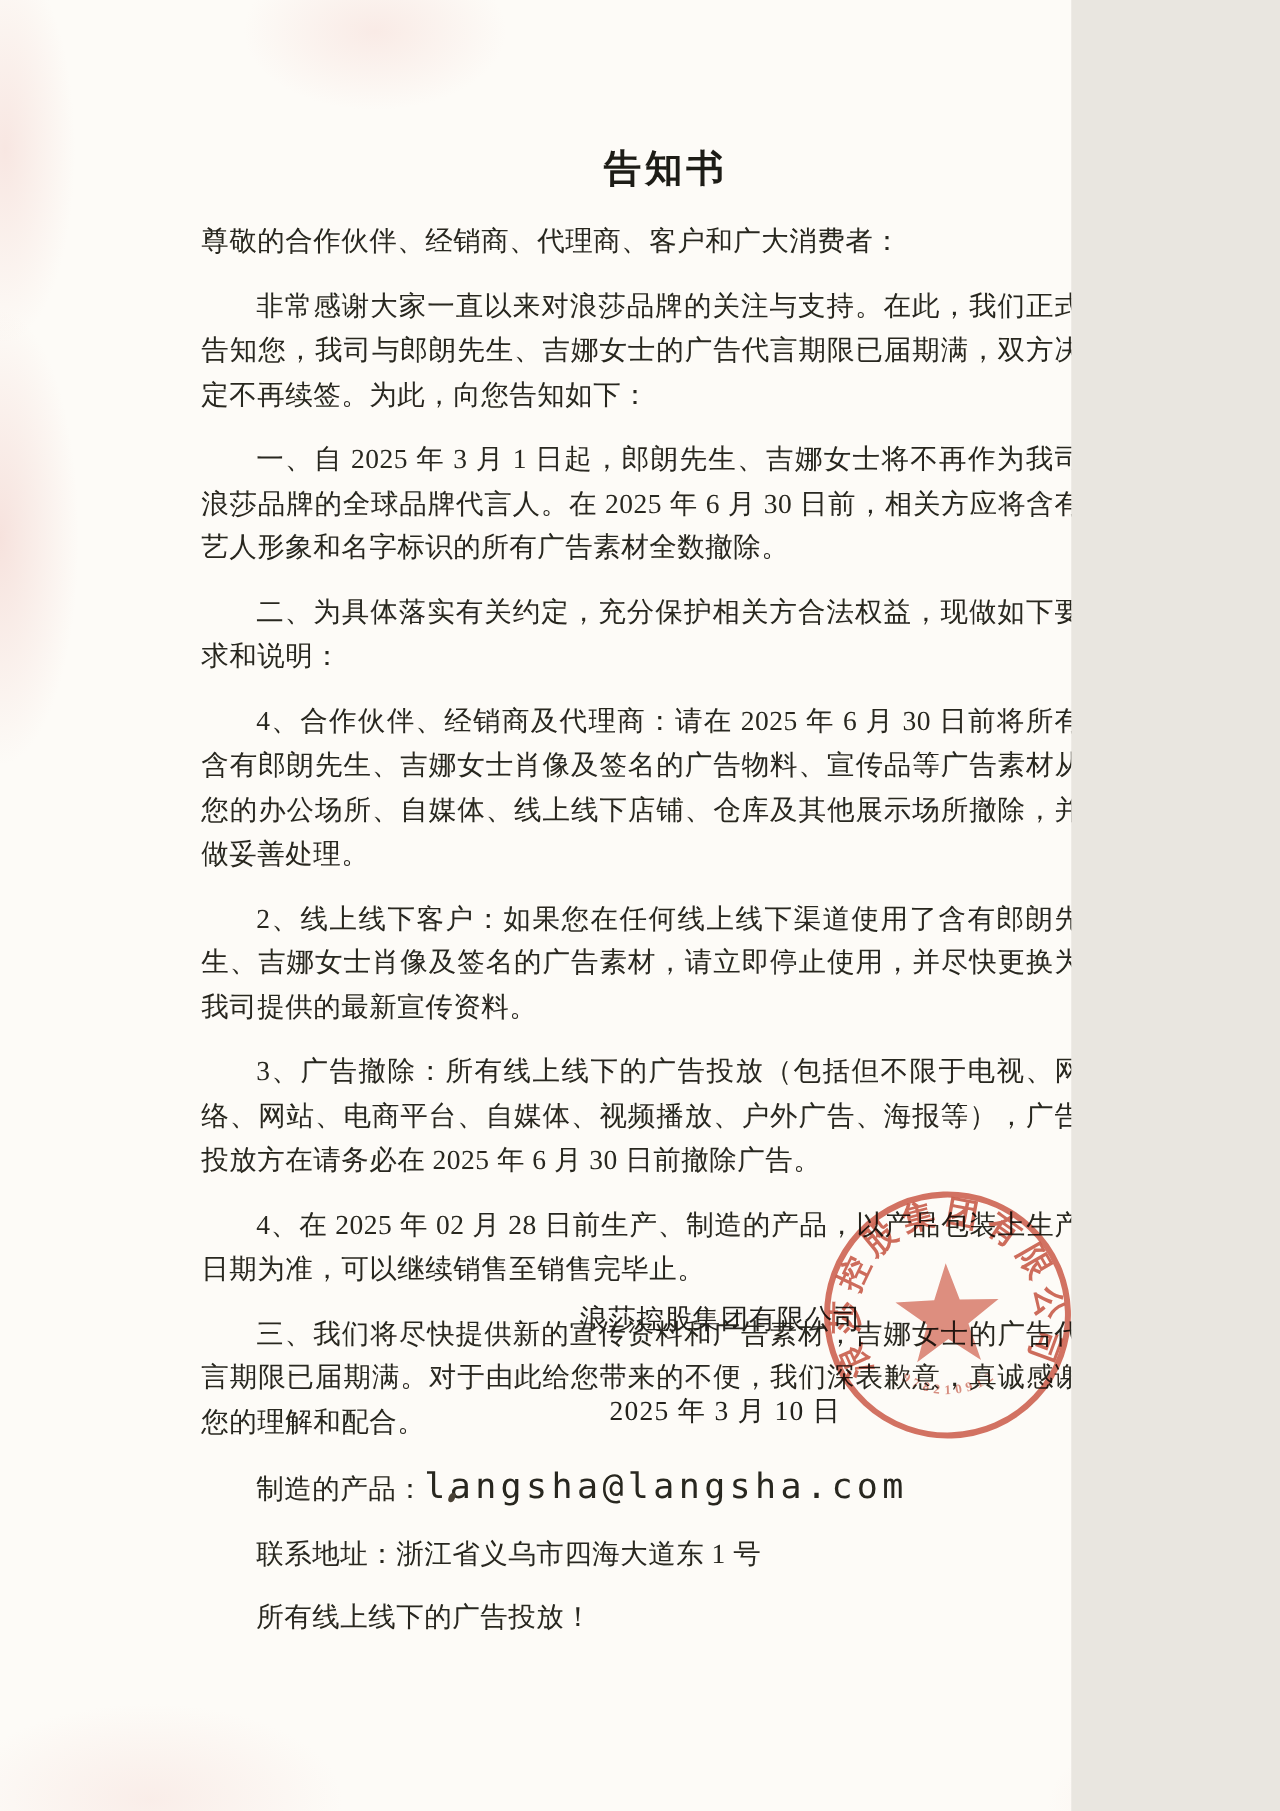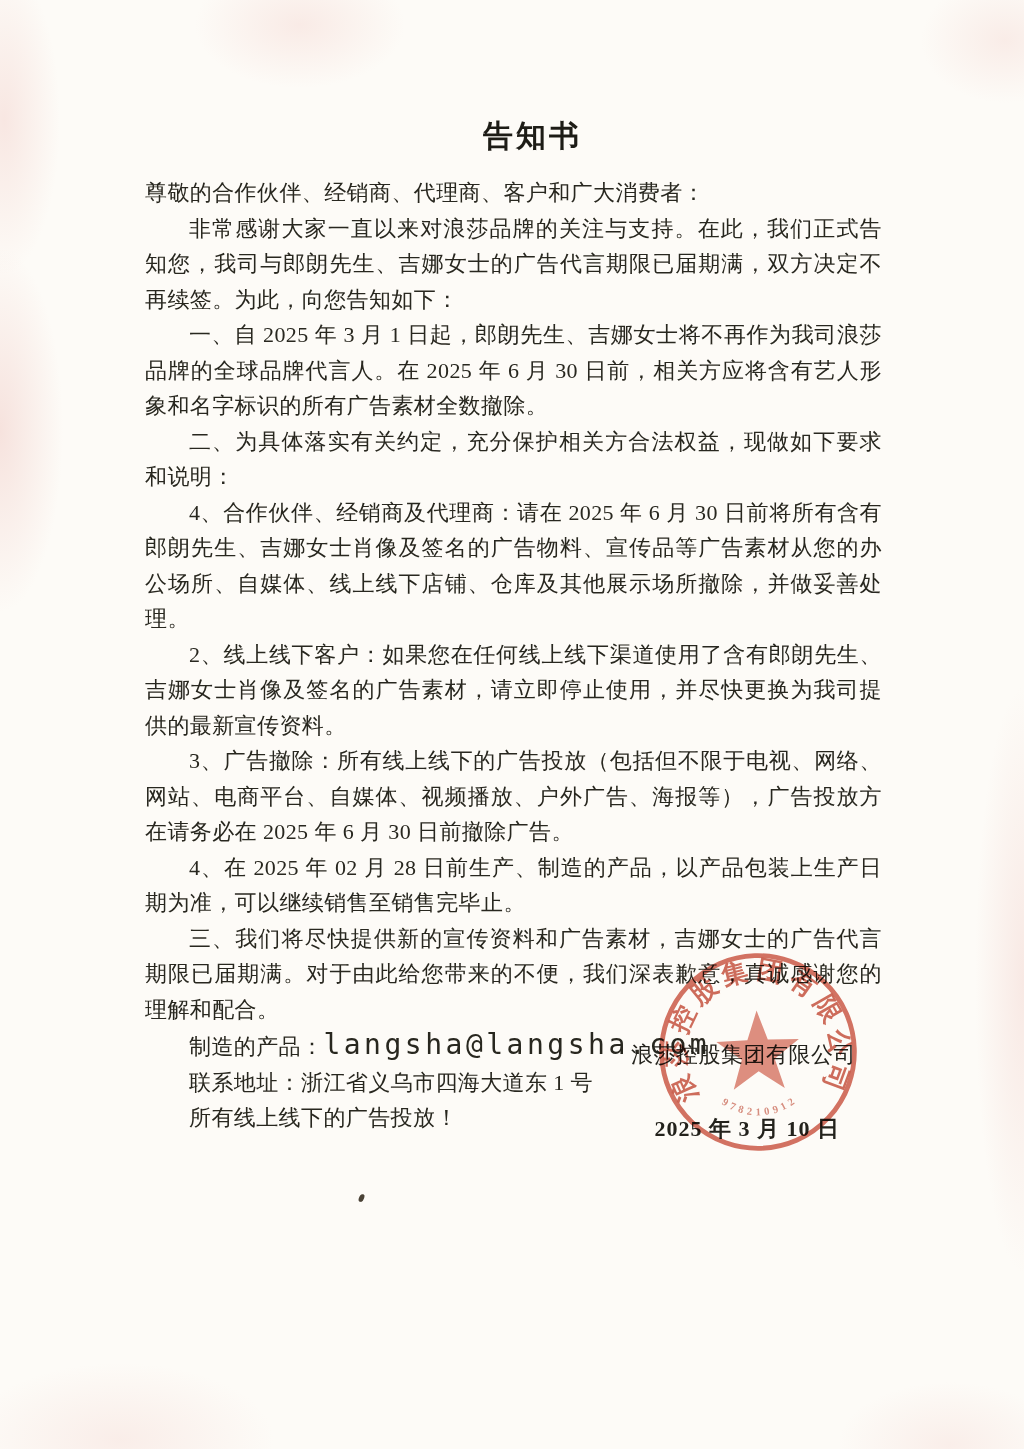--- a/index.html
+++ b/index.html
@@ -2,21 +2,21 @@
 <html><head>
 <meta charset="utf-8">
 <style>
   html,body{margin:0;padding:0;}
   body{
     width:1024px;height:1449px;
     font-family:"Liberation Serif","DejaVu Serif",serif;
     background:#e9e6e0;
   }
   .page{
-    position:relative;width:1024px;height:1449px;overflow:hidden;
+    position:relative;width:857px;height:1449px;overflow:hidden;
     background-color:#fdfbf7;
     background-image:
       radial-gradient(ellipse 90px 260px at 0px 430px, rgba(238,196,190,.45), rgba(238,196,190,0) 70%),
       radial-gradient(ellipse 150px 90px at 300px 25px, rgba(243,210,204,.40), rgba(243,210,204,0) 70%),
       radial-gradient(ellipse 70px 420px at 1024px 980px, rgba(240,203,197,.38), rgba(240,203,197,0) 70%),
       radial-gradient(ellipse 120px 90px at 1005px 40px, rgba(243,212,206,.38), rgba(243,212,206,0) 70%),
       radial-gradient(ellipse 220px 110px at 120px 1440px, rgba(242,208,202,.32), rgba(242,208,202,0) 70%),
       radial-gradient(ellipse 160px 90px at 950px 1445px, rgba(242,208,202,.30), rgba(242,208,202,0) 70%),
       radial-gradient(ellipse 80px 220px at 4px 120px, rgba(240,200,194,.40), rgba(240,200,194,0) 70%);
     color:#28271f;
@@ -24,35 +24,35 @@
   .content{
     position:absolute;left:145px;top:118px;width:737px;
   }
   h1.doc-title{
     margin:0 0 21px 0;
     padding-left:38px;
     font-size:30px;line-height:36px;
     font-weight:bold;text-align:center;
     letter-spacing:3px;color:#1d1c16;
   }
-  p{margin:0;font-size:22px;line-height:35.5px;letter-spacing:0.4px;}
+  p{margin:16px;font-size:22px;line-height:35.5px;letter-spacing:0.4px;}
   p.salutation{text-indent:0;}
   p.para{text-indent:2em;text-align:justify;}
   p.contact-line{text-indent:2em;}
   .mono{
     font-family:"DejaVu Sans Mono","Liberation Mono",monospace;
     font-size:28px;letter-spacing:3.5px;
   }
   .sig-company{
     position:absolute;top:1040px;right:168px;
     font-size:22px;line-height:30px;letter-spacing:0.5px;color:#23221c;
   }
   .sig-date{
     position:absolute;top:1114px;right:184px;
-    font-size:22px;line-height:30px;letter-spacing:1px;color:#23221c;font-weight:bold;
+    font-size:22px;line-height:30px;letter-spacing:1px;color:#23221c;
   }
   .seal{
     position:absolute;left:652px;top:946px;width:212px;height:212px;
     mix-blend-mode:multiply;opacity:.88;
     transform:rotate(-2deg);
   }
   .seal text{
     font-family:"Liberation Serif","DejaVu Serif",serif;
     font-weight:bold;
   }

